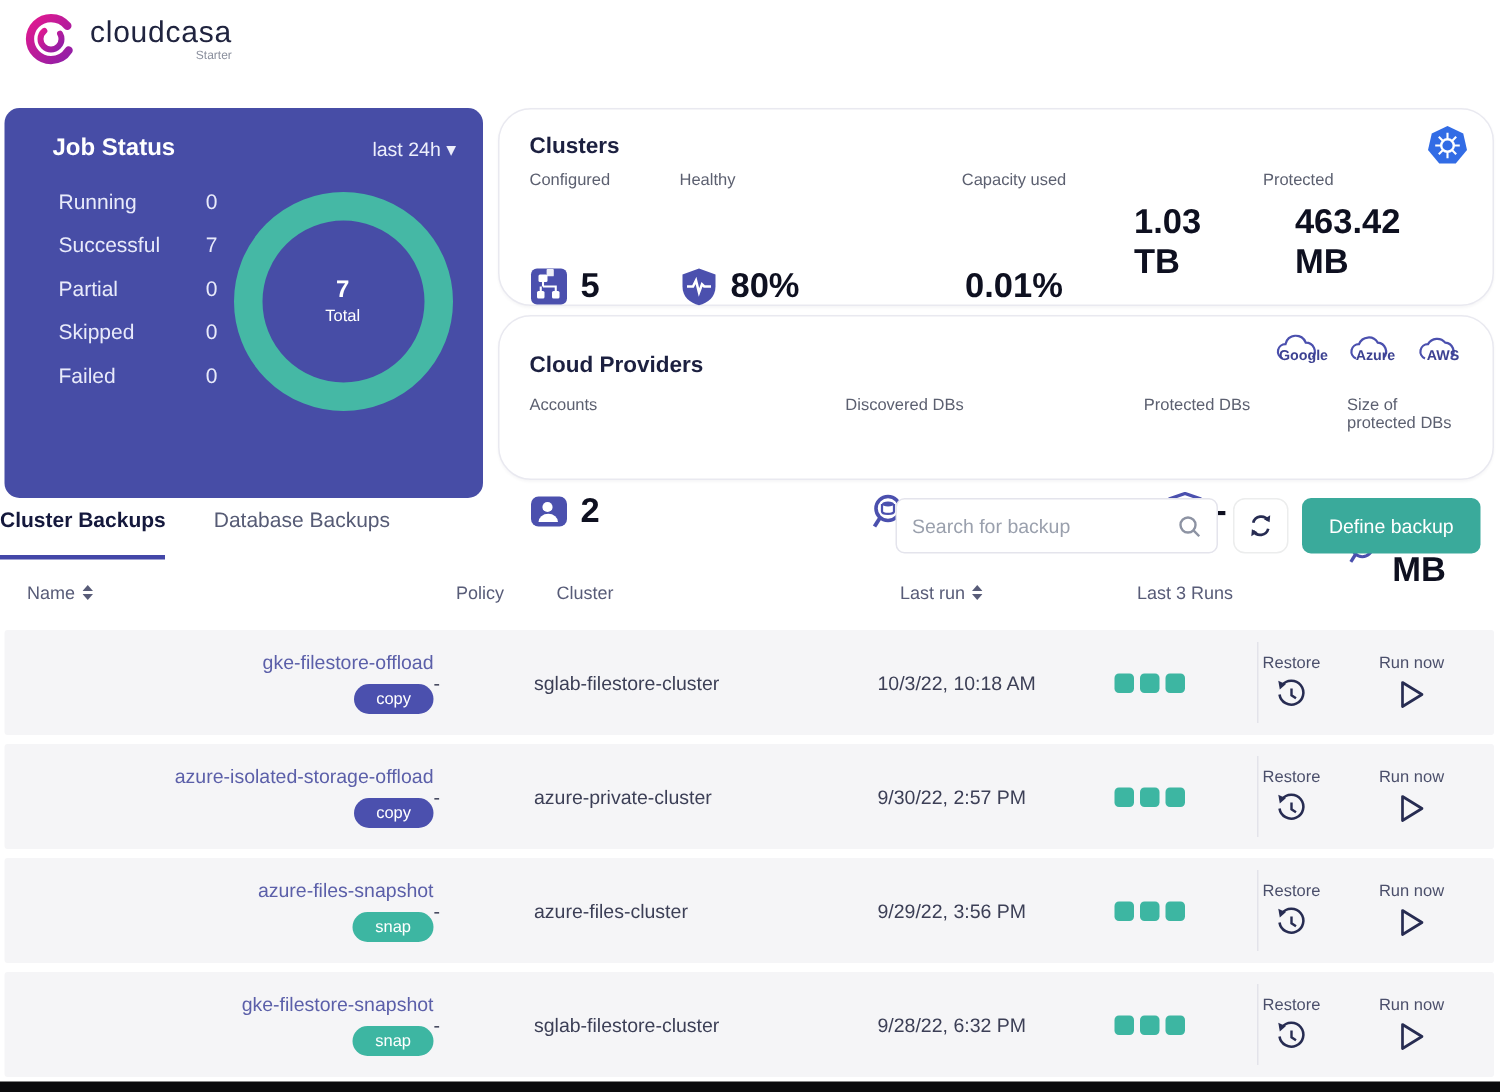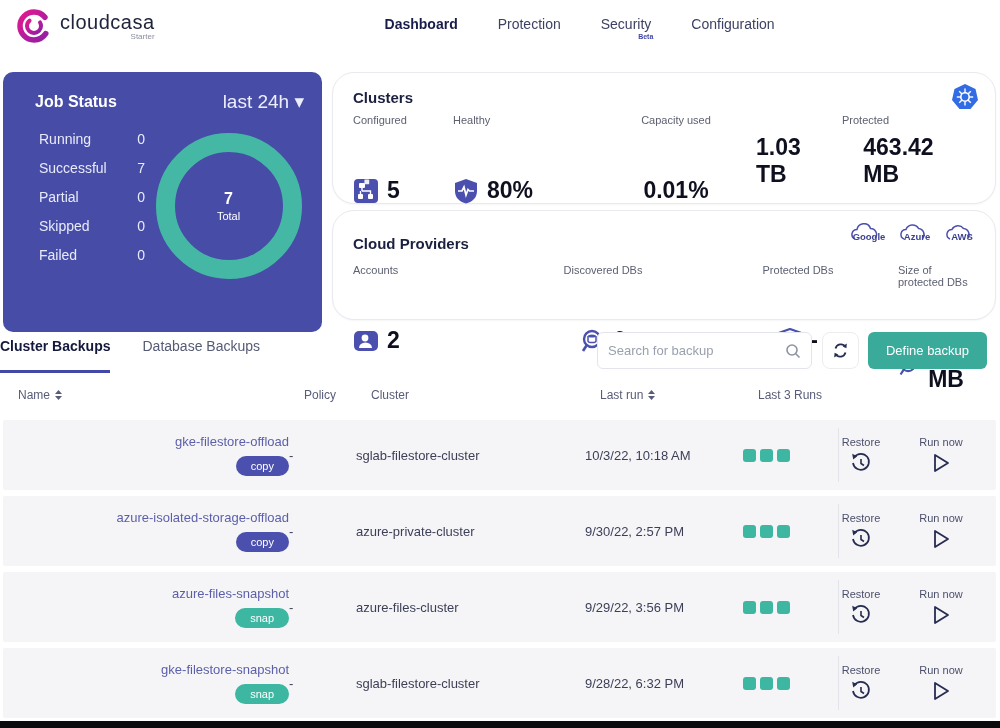--- a/index.html
+++ b/index.html
@@ -17,21 +17,21 @@
   .nav-item { font-size:14px; color:#3d4263; cursor:pointer; position:relative; text-align:center; }
   .nav-item.active { font-weight:bold; color:#181c49; }
   .nav-beta { position:absolute; font-size:7px; color:#4347a8; font-weight:bold; right:-2px; top:17px; }
   
   .job-card {
     position:absolute; left:3px; top:72px; width:319px; height:260px;
     background:#474da6; border-radius:10px; color:#fff; padding:18px 18px 0 32px;
   }
   .job-head { display:flex; justify-content:space-between; align-items:center; }
   .job-title { font-size:16px; font-weight:bold; }
-  .job-range { font-size:19px; color:#eceefb; cursor:pointer;text-align:center; }
+  .job-range { font-size:13px; color:#eceefb; cursor:pointer;text-align:center; }
   .job-body { display:flex; margin-top:18px; }
   .job-rows { width:118px; padding-left:4px;text-align:right; }
   .job-row { display:flex; margin-bottom:13px; font-size:14px; color:#e8eafa; }
   .job-row .v { margin-left:auto; padding-right:8px; }
   .donut-wrap { flex:1; display:flex; justify-content:center; }
   .donut {
     width:146px; height:146px; border-radius:50%;
     border:19px solid #45b8a5; display:flex; flex-direction:column;
     align-items:center; justify-content:center; margin-top:2px;
   }
@@ -112,41 +112,20 @@
         </linearGradient>
       </defs>
       <circle cx="18" cy="18" r="14" fill="none" stroke="url(#lg)" stroke-width="5.5" stroke-dasharray="70 18" stroke-dashoffset="-8" stroke-linecap="round"></circle>
       <circle cx="18" cy="18" r="7" fill="none" stroke="url(#lg)" stroke-width="4" stroke-dasharray="32 12" stroke-dashoffset="4" stroke-linecap="round"></circle>
     </svg>
     <div>
       <div class="brand-name">cloudcasa</div>
       <div class="brand-tier">Starter</div>
     </div>
   </div>
-  <nav class="nav" id="nav">
-  <div class="nav-item active">
-    <span>Dashboard</span>
-    
-  </div>
-
-  <div class="nav-item">
-    <span>Protection</span>
-    
-  </div>
-
-  <div class="nav-item">
-    <span>Security</span>
-    <span class="nav-beta">Beta</span>
-  </div>
-
-  <div class="nav-item">
-    <span>Configuration</span>
-    
-  </div>
-</nav>
 </div>
 
 <div class="job-card">
   <div class="job-head">
     <div class="job-title">Job Status</div>
     <div class="job-range">
       <span>last 24h</span>
       <span>▾</span>
     </div>
   </div>

